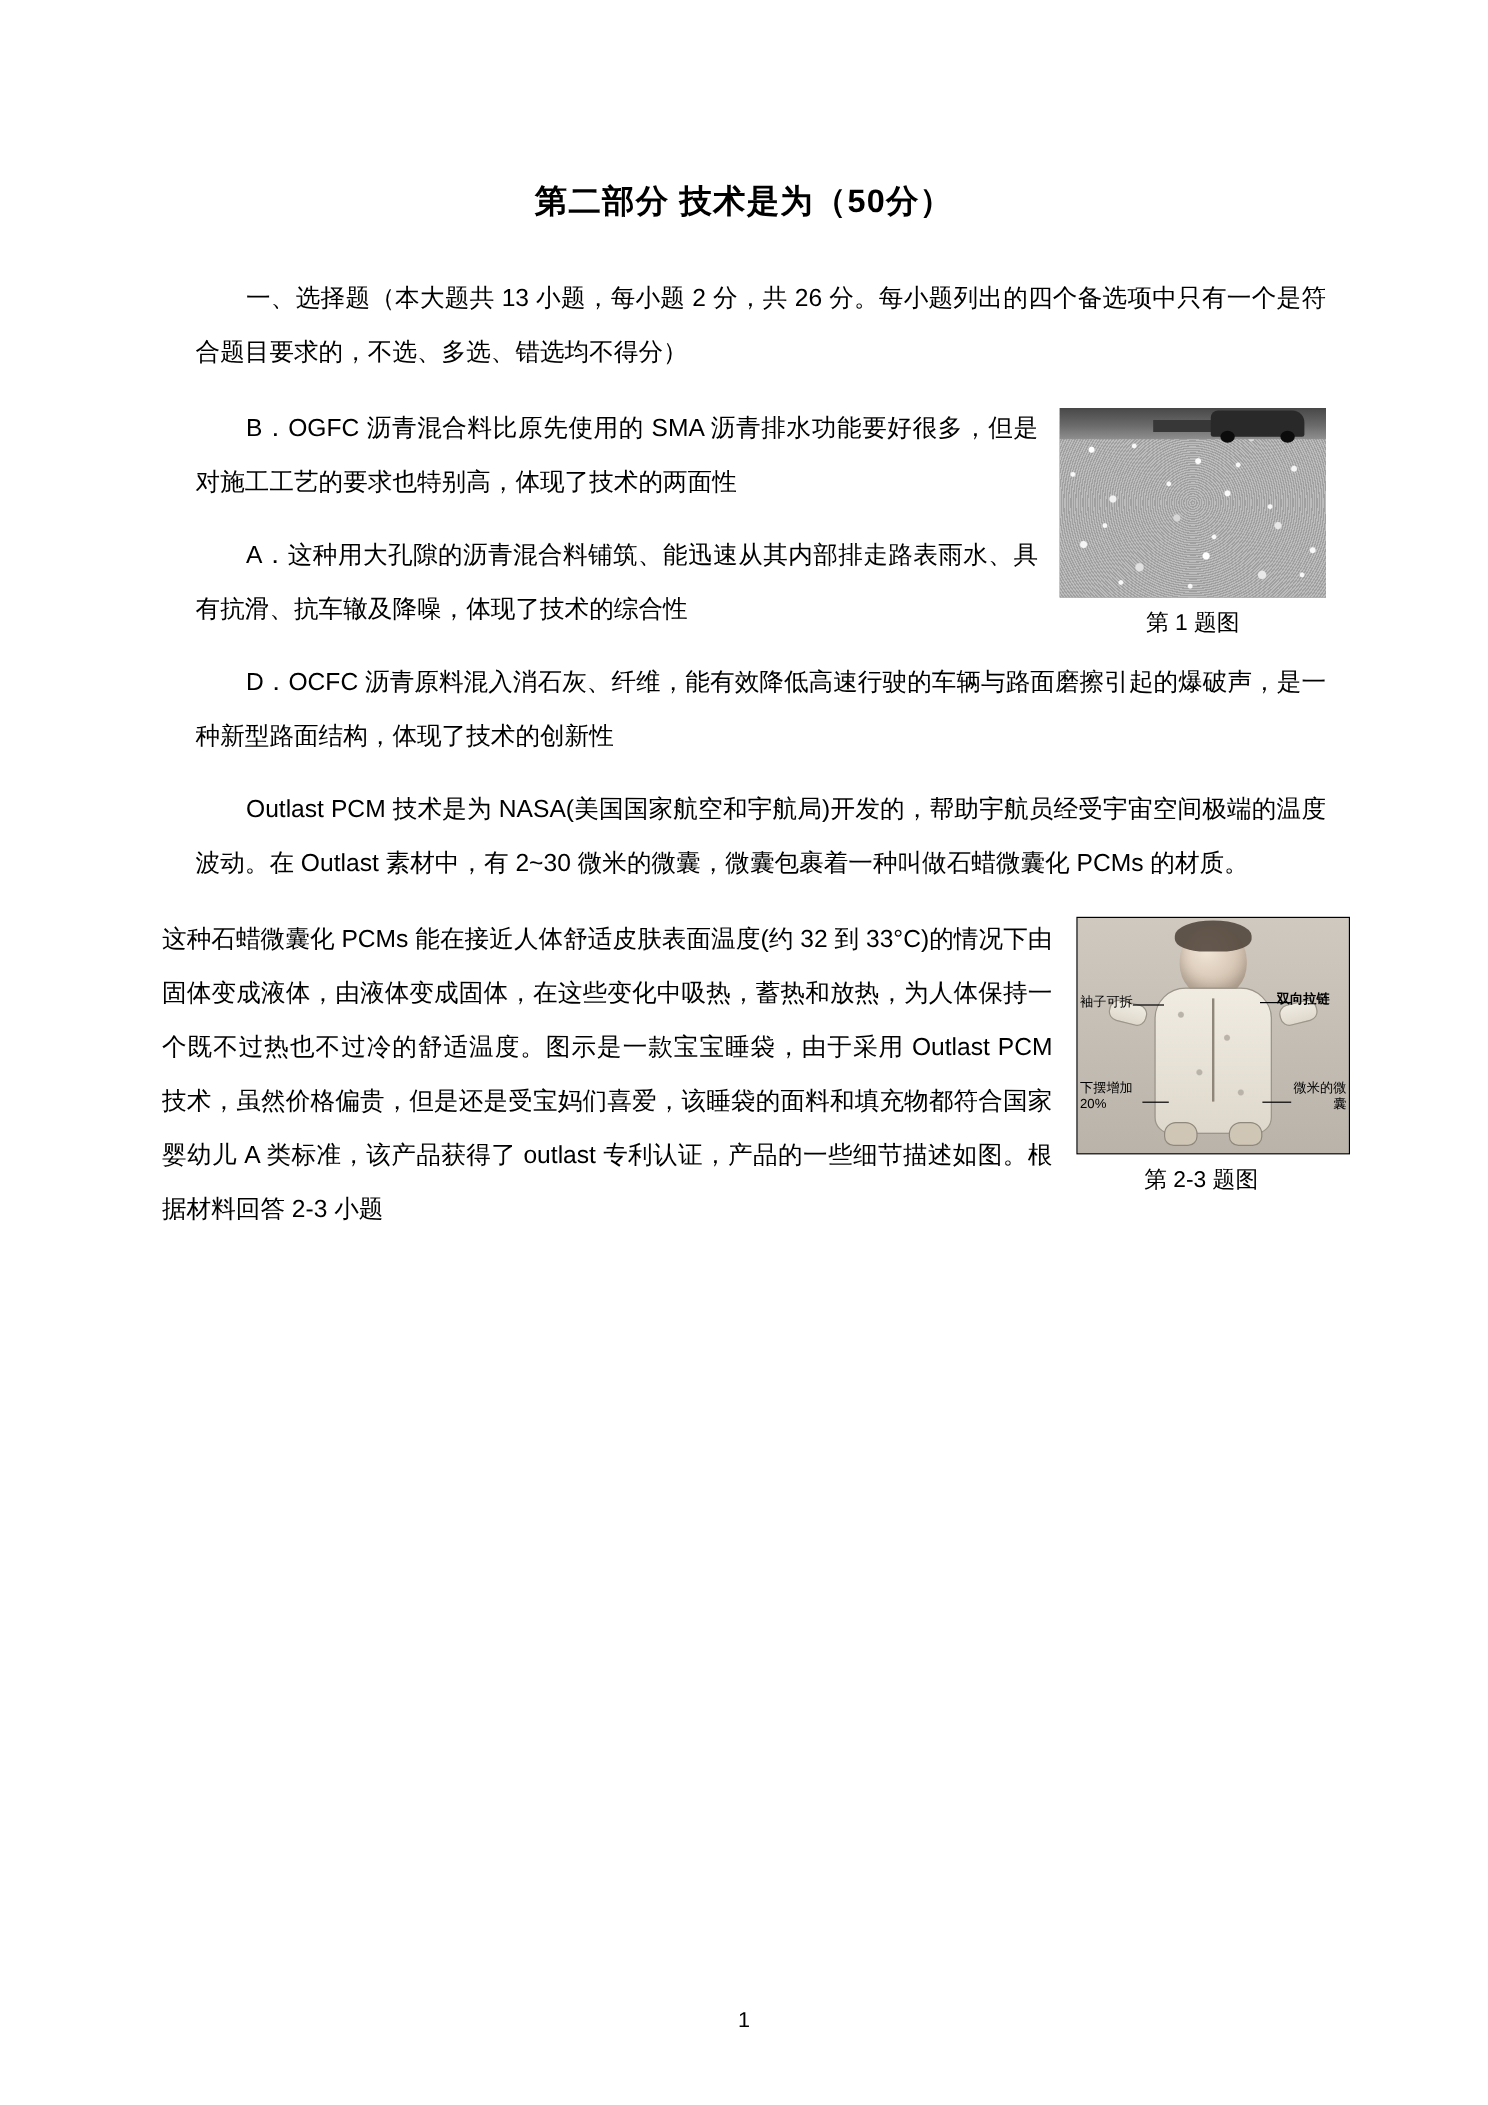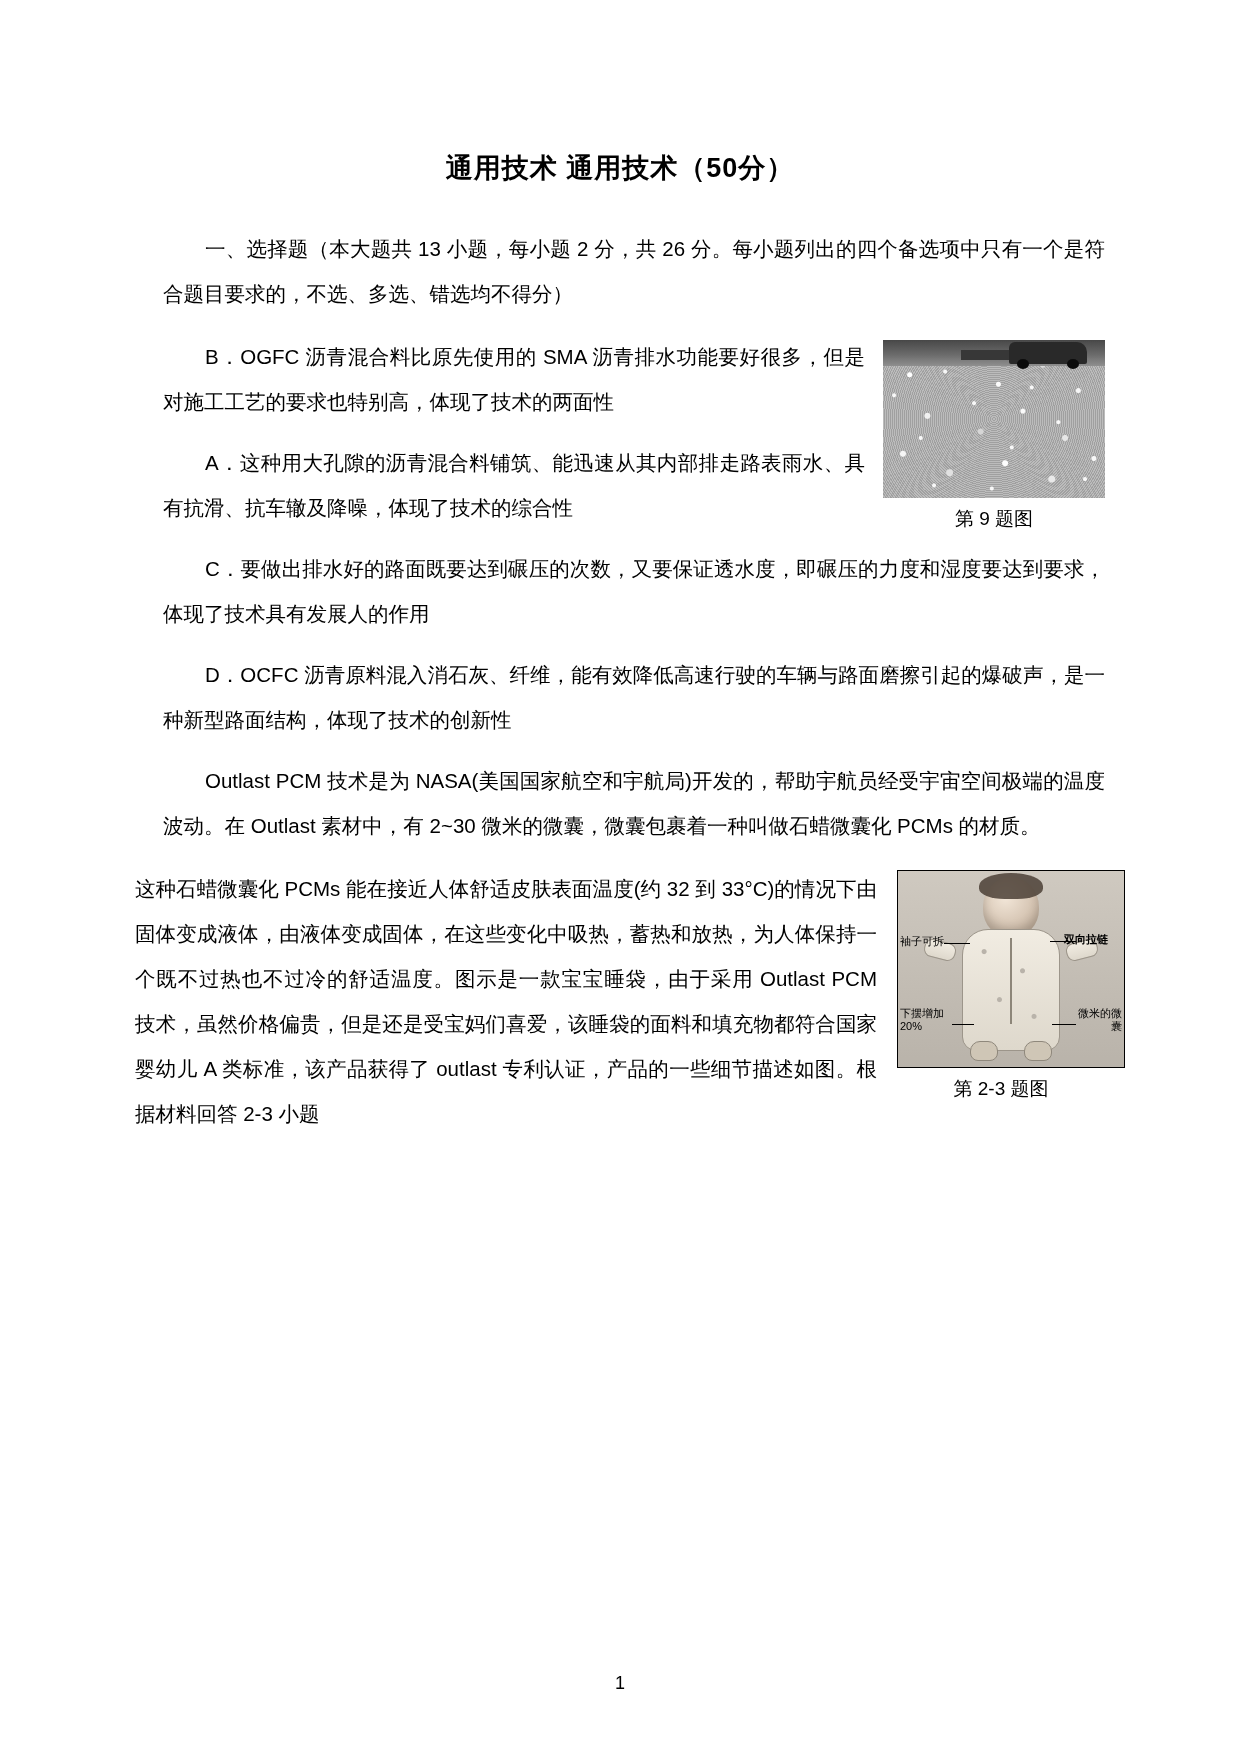--- a/index.html
+++ b/index.html
@@ -238,39 +238,38 @@
     text-align: center;
     font-size: 18px;
   }
   .clearfix::after { content: ""; display: block; clear: both; }
 </style>
 </head>
 <body>
 
 <div class="page">
 
-  <div class="doc-title">通用技术 通用技术（50分）</div>
+  <div class="doc-title">第二部分 技术是为（50分）</div>
 
   <p class="para indent">一、选择题（本大题共 13 小题，每小题 2 分，共 26 分。每小题列出的四个备选项中只有一个是符合题目要求的，不选、多选、错选均不得分）</p>
 
   <div class="fig1">
     <div class="imgbox">
       <div class="asphalt">
         <div class="horizon"></div>
         <div class="car"></div>
       </div>
     </div>
-    <div class="figcap">第 9 题图</div>
+    <div class="figcap">第 1 题图</div>
   </div>
 
 
   <div class="choices clearfix">
     <p class="para indent">B．OGFC 沥青混合料比原先使用的 SMA 沥青排水功能要好很多，但是对施工工艺的要求也特别高，体现了技术的两面性</p>
     <p class="para indent">A．这种用大孔隙的沥青混合料铺筑、能迅速从其内部排走路表雨水、具有抗滑、抗车辙及降噪，体现了技术的综合性</p>
-    <p class="para indent">C．要做出排水好的路面既要达到碾压的次数，又要保证透水度，即碾压的力度和湿度要达到要求，体现了技术具有发展人的作用</p>
     <p class="para indent">D．OCFC 沥青原料混入消石灰、纤维，能有效降低高速行驶的车辆与路面磨擦引起的爆破声，是一种新型路面结构，体现了技术的创新性</p>
   </div>
 
   <p class="para indent">Outlast PCM 技术是为 NASA(美国国家航空和宇航局)开发的，帮助宇航员经受宇宙空间极端的温度波动。在 Outlast 素材中，有 2~30 微米的微囊，微囊包裹着一种叫做石蜡微囊化 PCMs 的材质。</p>
 
   <div class="fig2">
     <div class="imgbox">
       <div class="baby-head"></div>
       <div class="arm-l"></div>
       <div class="arm-r"></div>

